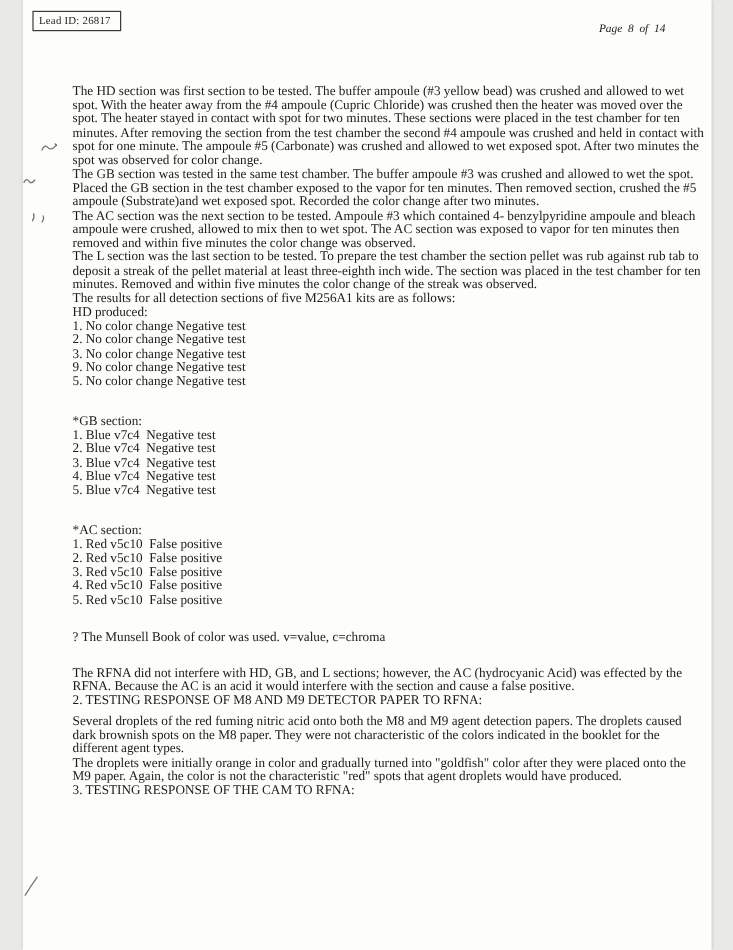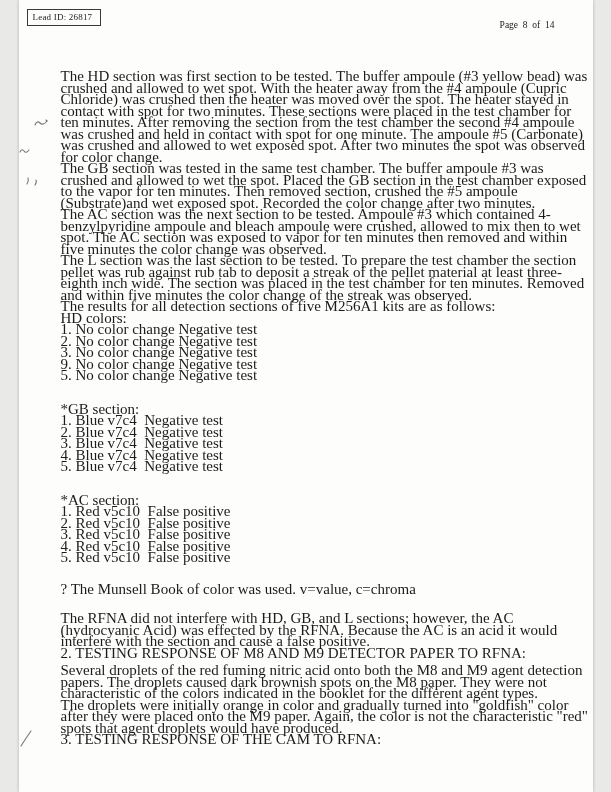--- a/index.html
+++ b/index.html
@@ -27,27 +27,28 @@
     font-size: 9px;
     letter-spacing: .2px;
     background: #fdfdfb;
   }
   .page-num {
     position: absolute;
     right: 38px;
     top: 20px;
     font-size: 9.5px;
     white-space: pre;
+    font-style: italic;
   }
   .content {
     position: absolute;
     left: 42px;
     top: 71px;
     width: 529px;
-    font-size: 15px;
+    font-size: 11px;
     line-height: 11.5px;
   }
   .para { margin: 0; }
   .sec { margin-top: 0; }
   .sec.gap { margin-top: 22px; }
   .sec-title { margin: 0; }
   .line { margin: 0; white-space: pre-wrap; }
   .footnote { margin: 20px 0 0 0; }
   .gap-rfna { margin-top: 18px; }
   .gap-drop { margin-top: 6px; }
@@ -85,21 +86,21 @@
 
   <div class="content">
 
     <p class="para">The HD section was first section to be tested. The buffer ampoule (#3 yellow bead) was crushed and allowed to wet spot. With the heater away from the #4 ampoule (Cupric Chloride) was crushed then the heater was moved over the spot. The heater stayed in contact with spot for two minutes. These sections were placed in the test chamber for ten minutes. After removing the section from the test chamber the second #4 ampoule was crushed and held in contact with spot for one minute. The ampoule #5 (Carbonate) was crushed and allowed to wet exposed spot. After two minutes the spot was observed for color change.</p>
     <p class="para">The GB section was tested in the same test chamber. The buffer ampoule #3 was crushed and allowed to wet the spot. Placed the GB section in the test chamber exposed to the vapor for ten minutes. Then removed section, crushed the #5 ampoule (Substrate)and wet exposed spot. Recorded the color change after two minutes.</p>
     <p class="para">The AC section was the next section to be tested. Ampoule #3 which contained 4- benzylpyridine ampoule and bleach ampoule were crushed, allowed to mix then to wet spot. The AC section was exposed to vapor for ten minutes then removed and within five minutes the color change was observed.</p>
     <p class="para">The L section was the last section to be tested. To prepare the test chamber the section pellet was rub against rub tab to deposit a streak of the pellet material at least three-eighth inch wide. The section was placed in the test chamber for ten minutes. Removed and within five minutes the color change of the streak was observed.</p>
     <p class="para">The results for all detection sections of five M256A1 kits are as follows:</p>
 
     <div class="sec">
-      <div class="sec-title">HD colors:</div>
+      <div class="sec-title">HD produced:</div>
       <div class="line">1. No color change Negative test</div>
       <div class="line">2. No color change Negative test</div>
       <div class="line">3. No color change Negative test</div>
       <div class="line">9. No color change Negative test</div>
       <div class="line">5. No color change Negative test</div>
     </div>
 
     <div class="sec gap">
       <div class="sec-title">*GB section:</div>
       <div class="line">1. Blue v7c4  Negative test</div>

